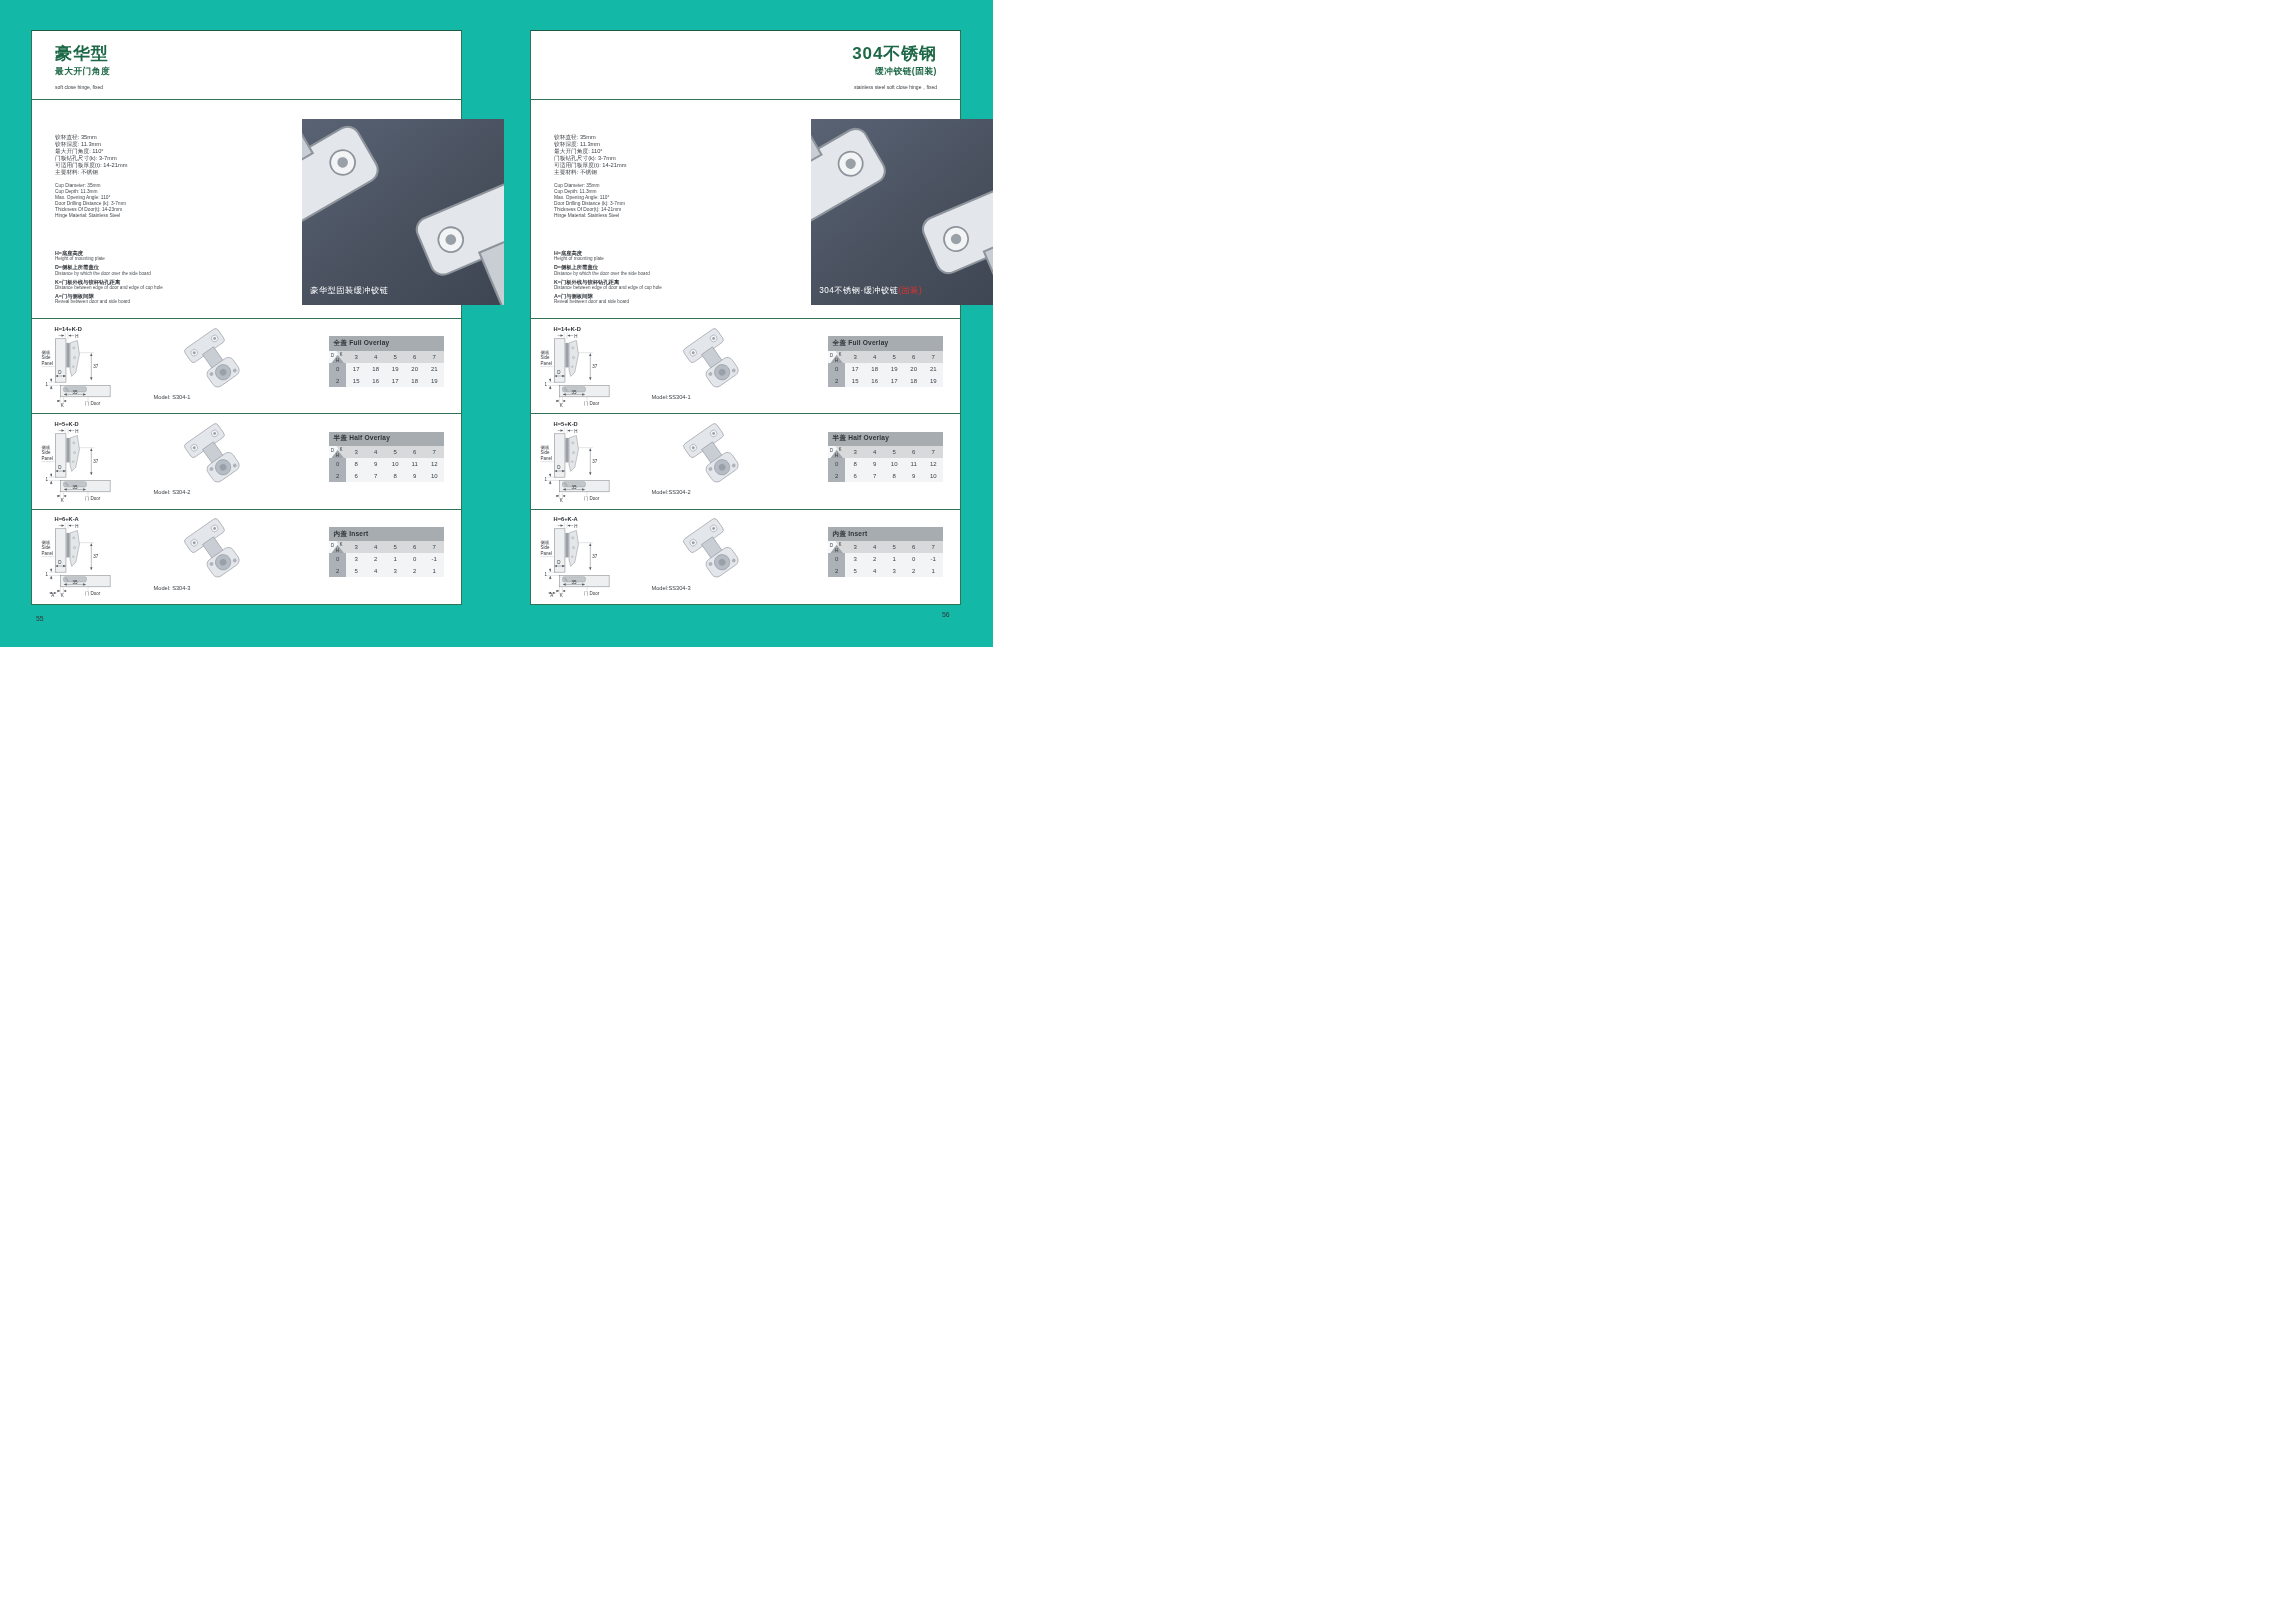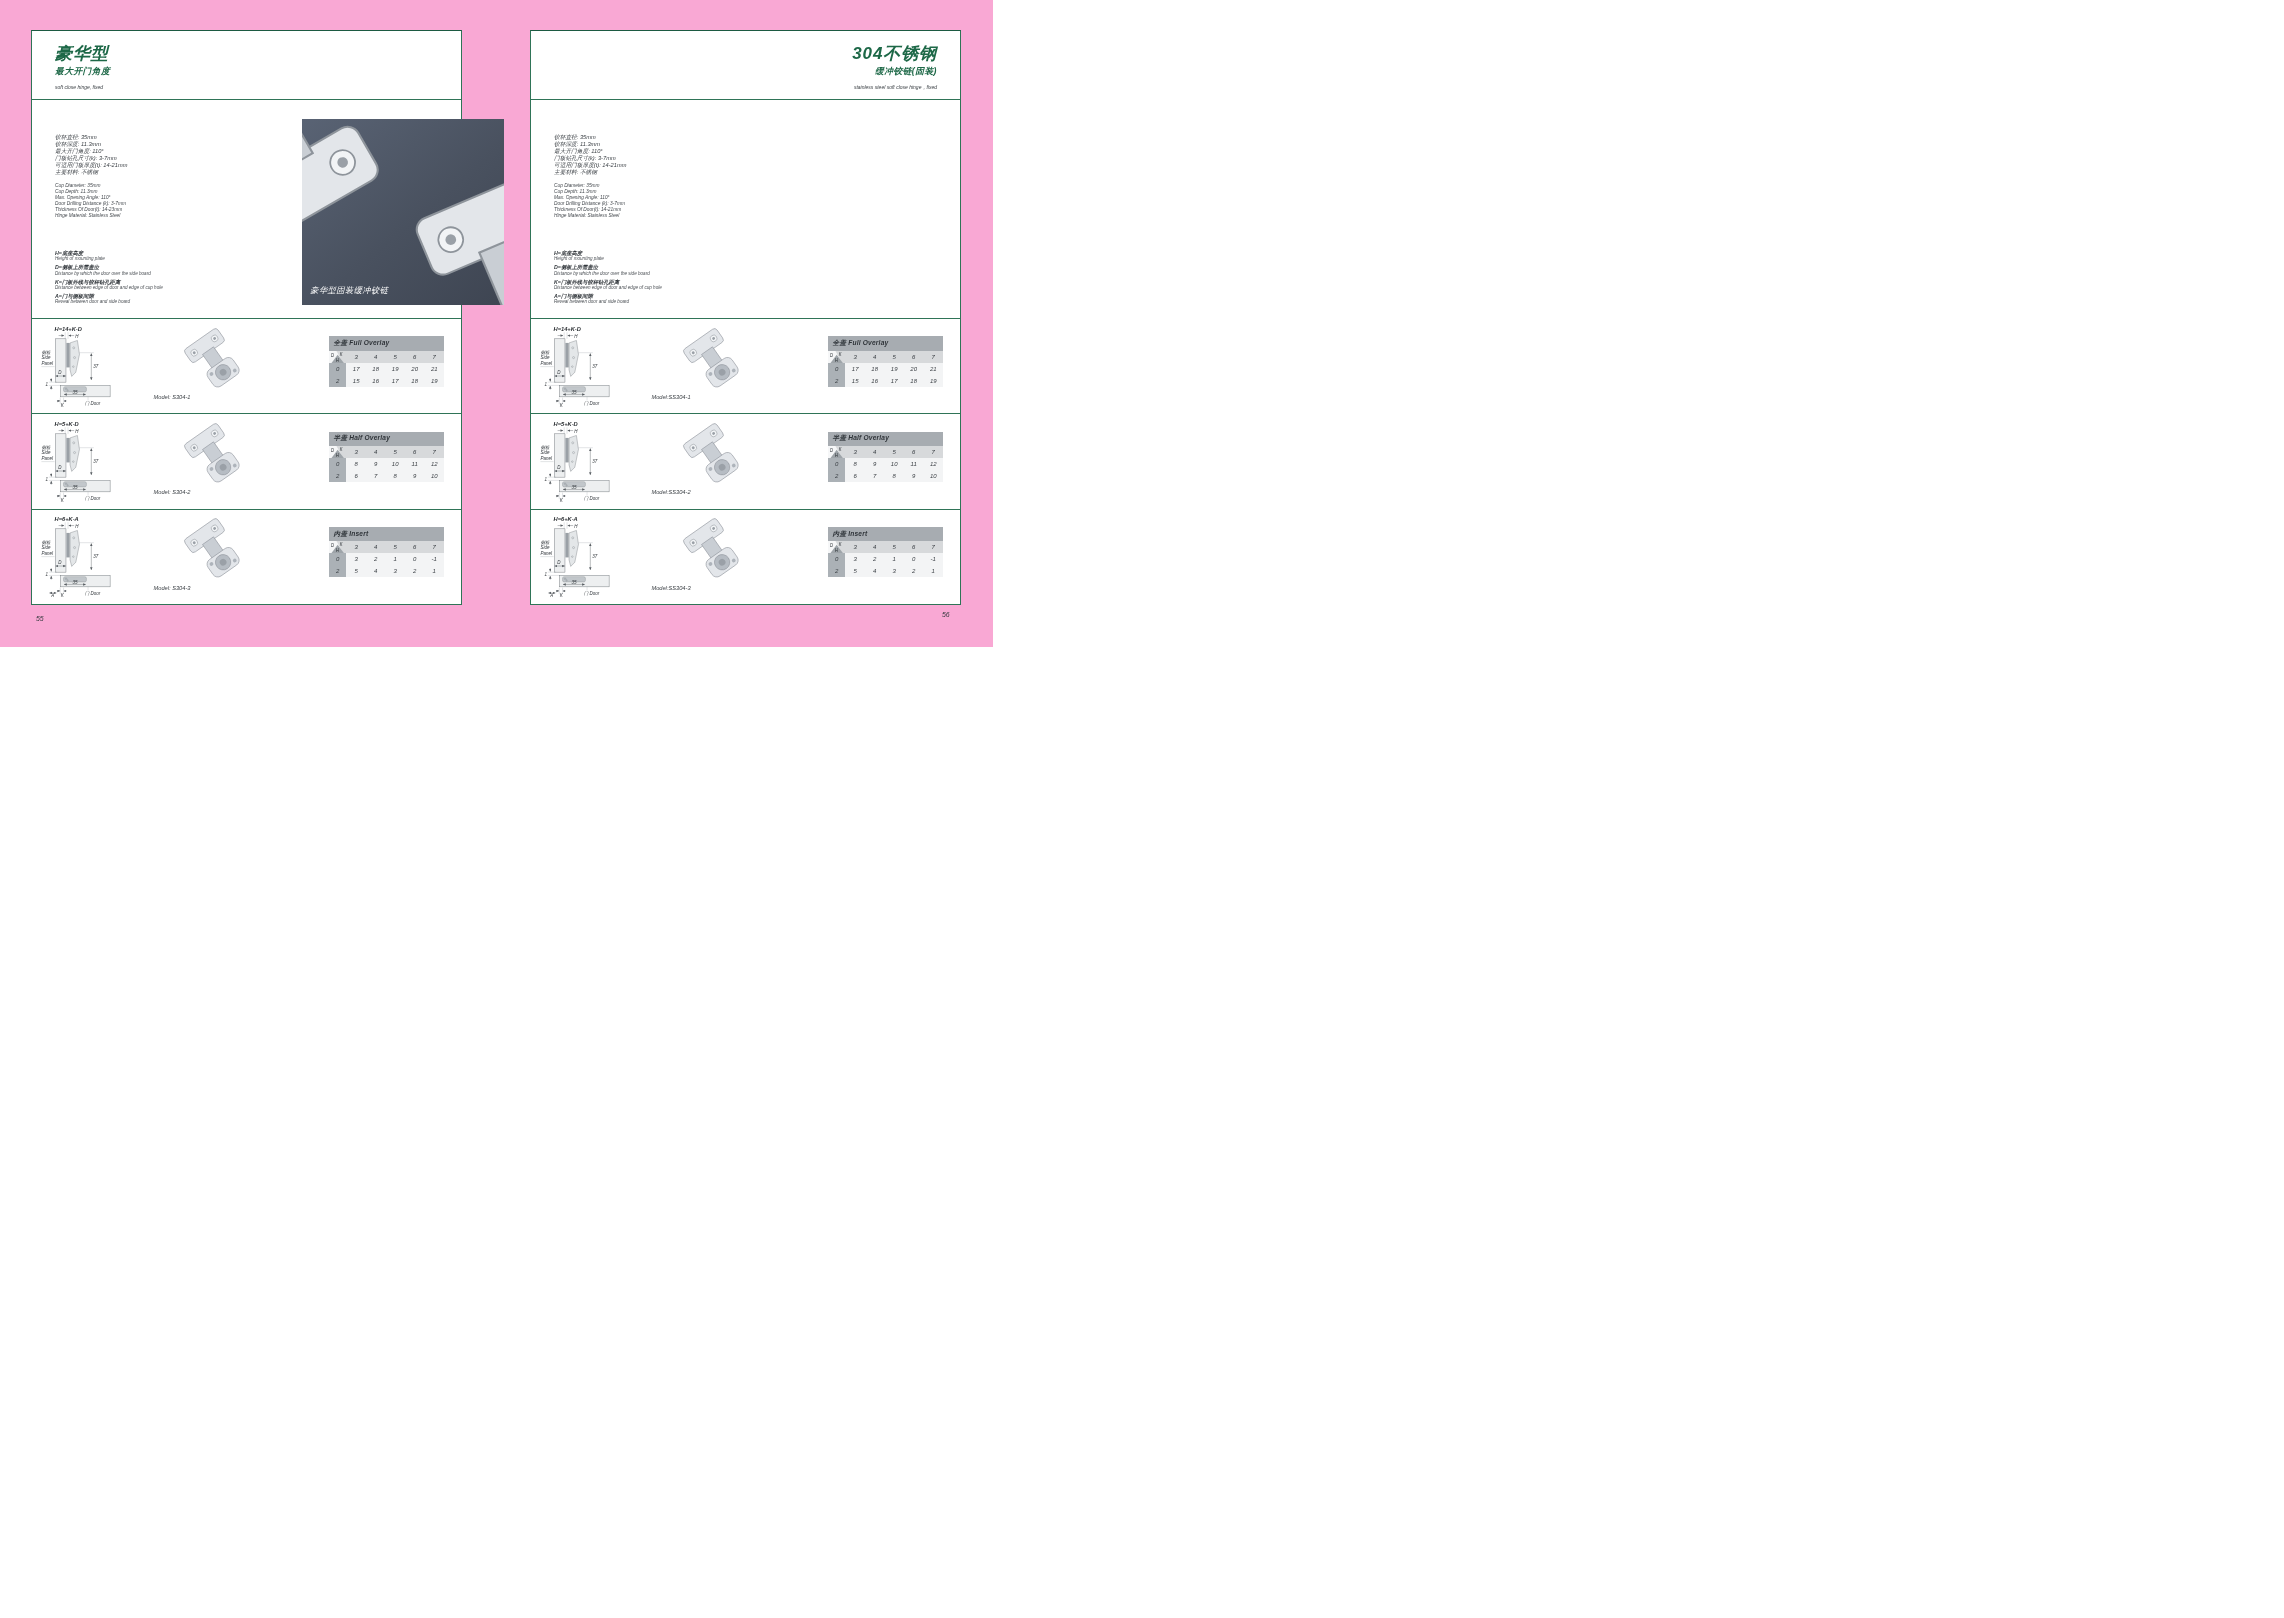--- a/index.html
+++ b/index.html
@@ -1,16 +1,16 @@
 <!DOCTYPE html>
 <html style="font-size:7.3px"><head>
 <meta charset="utf-8">
 <style>
   html,body { margin:0; padding:0; background:#ffffff; font-family:"Liberation Sans", sans-serif; }
-  .canvas { position:relative; width:993px; height:647px; background:#f9a8d4; overflow:hidden;font-style:italic; }
+  .canvas { position:relative; width:993px; height:647px; background:#14b8a6; overflow:hidden; }
 
   .page { position:absolute; top:30px; width:431px; height:575px; box-sizing:border-box;
           border:0.5px solid #2f7457; border-top:1.8px solid #1c5a42;
           display:flex; flex-direction:column; background:#fff; }
   .page.left  { left:31px; }
   .page.right { left:530px; }
 
   
   .header { flex:0 0 69px; border-bottom:0.5px solid #2f7457; box-sizing:border-box; position:relative; }
   .hdr-block { position:absolute; top:13.7px; left:23px; }
@@ -396,20 +396,27 @@
         </div>
         <div class="legend-pair">
           <div class="legend-cn">K=门板外线与铰杯钻孔距离</div>
           <div class="legend-en">Distance between edge of door and edge of cup hole</div>
         </div>
         <div class="legend-pair">
           <div class="legend-cn">A=门与侧板间隙</div>
           <div class="legend-en">Reveal between door and side board</div>
         </div>
       </div>
+      <div class="photo">
+        <svg class="photo-art" viewBox="0 0 440 400">
+          <use href="#hinge-sym" transform="translate(210,30) scale(1.35) rotate(12 70 70)"></use>
+          <use href="#hinge-sym" transform="translate(30,130) scale(1.35) rotate(185 70 70)"></use>
+        </svg>
+        <div class="caption"><span>304不锈钢·缓冲铰链</span><span class="red">(固装)</span></div>
+      </div>
     </div>
 
     <div class="section">
       <svg class="diagram" viewBox="0 0 230 205">
         <use href="#diag-base"></use>
         <text class="formula" x="38" y="18">H=14+K-D</text>
       </svg>
       <svg class="art" viewBox="0 0 140 140">
           <use href="#hinge-sym"></use>
         </svg>

